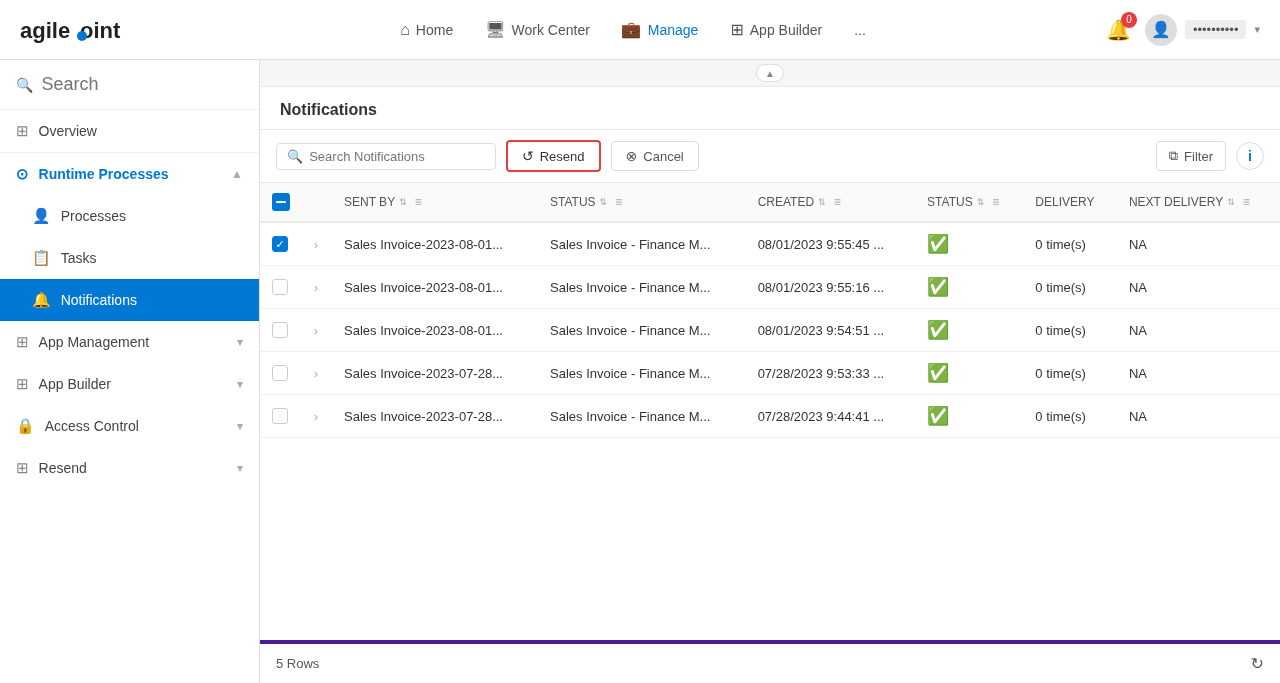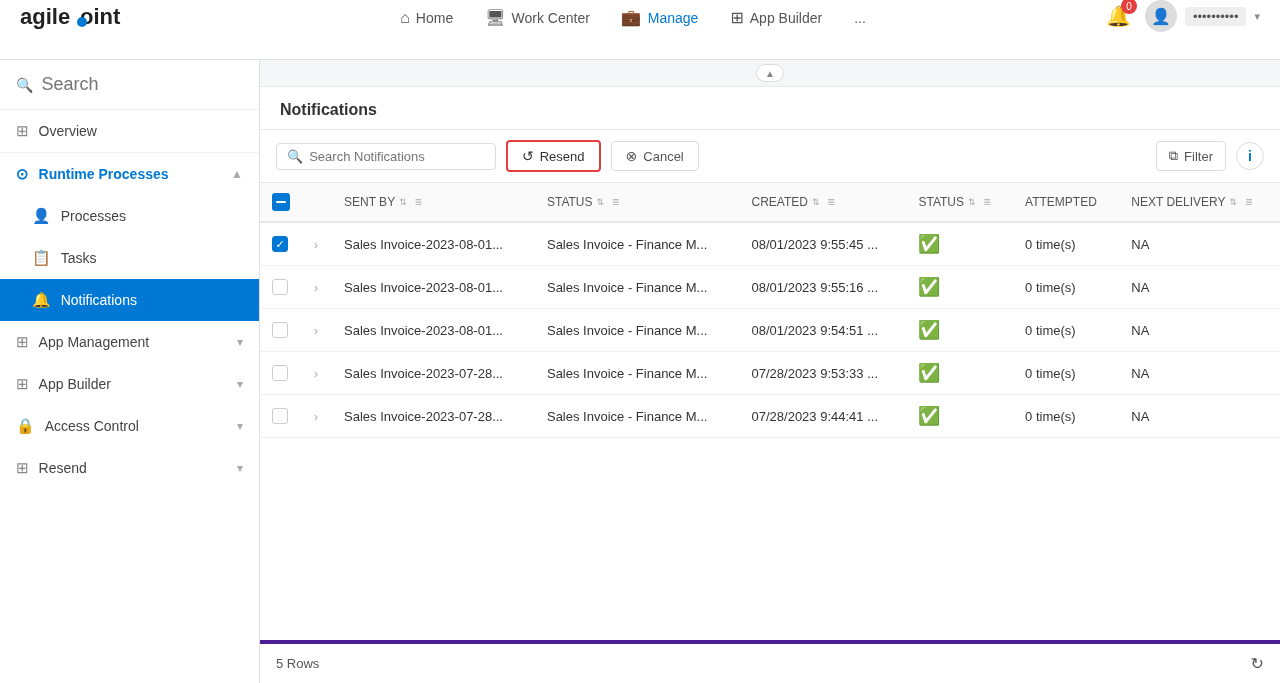--- a/index.html
+++ b/index.html
@@ -1,20 +1,20 @@
 <!DOCTYPE html>
 <html><head>
   <meta charset="utf-8">
   <style>
     * { box-sizing: border-box; margin: 0; padding: 0; }
     body { font-family: -apple-system, BlinkMacSystemFont, 'Segoe UI', sans-serif; font-size: 13px; color: #333; background: #f5f6f7; height: 683px; overflow: hidden; }
 
     
     .topnav {
-      display: flex; align-items: flex-start; height: 60px;
+      display: flex; align-items: center; height: 60px;
       background: #fff; border-bottom: 1px solid #e0e0e0;
       padding: 0 20px; gap: 36px; position: relative; z-index: 10;
     }
     .logo { display: flex; align-items: center; margin-right: 10px; }
     .nav-items { display: flex; align-items: center; gap: 8px; flex: 1; justify-content: center; }
     .nav-item { display: flex; align-items: center; gap: 6px; padding: 8px 12px; cursor: pointer; color: #555; font-size: 14px; border-radius: 4px; }
     .nav-item.active { color: #0078d4; }
     .nav-icon { font-size: 16px; }
     .nav-right { display: flex; align-items: center; gap: 14px; margin-left: auto; }
     .notif-btn { position: relative; cursor: pointer; }
@@ -245,21 +245,21 @@
                 </div>
               </th>
               <th>
                 <div class="col-sort">
                   <span>STATUS</span>
                   <span class="sort-icons">⇅</span>
                   <span class="col-menu">≡</span>
                 </div>
               </th>
               <th>
-                <span>ATTEMPTED</span>
+                <span>DELIVERY</span>
               </th>
               <th>
                 <div class="col-sort">
                   <span>NEXT DELIVERY</span>
                   <span class="sort-icons">⇅</span>
                   <span class="col-menu">≡</span>
                 </div>
               </th>
             </tr>
           </thead>

